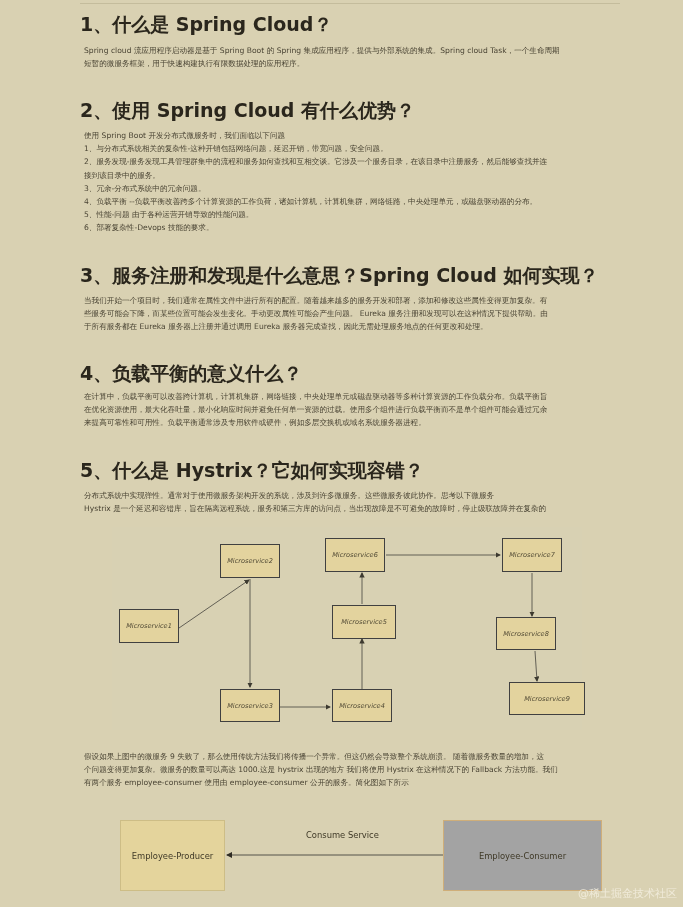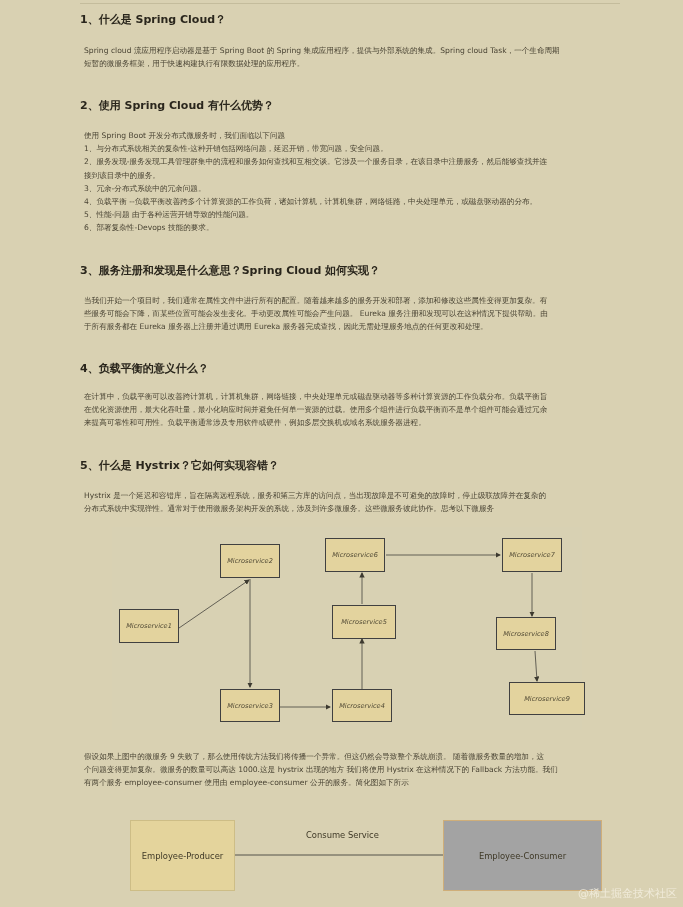--- a/index.html
+++ b/index.html
@@ -3,21 +3,21 @@
 <meta charset="utf-8">
 <style>
   html, body { margin:0; padding:0; }
   body {
     width:683px; height:907px; overflow:hidden; position:relative;
     background:#d9d1b2;
     font-family:"DejaVu Sans", sans-serif;
     color:#3a3528;
   }
   .rule { position:absolute; left:80px; top:3px; width:540px; height:1px; background:#c4bc9c; }
-  .h { position:absolute; left:80px; font-weight:bold; font-size:11px; color:#2a261c; margin:0; white-space:nowrap; }
+  .h { position:absolute; left:80px; font-weight:bold; font-size:19px; color:#2a261c; margin:0; white-space:nowrap; }
   .p { position:absolute; left:80px; width:545px; font-size:7.6px; line-height:13.2px; color:#4a4434; margin:4px; }
   .p div { white-space:nowrap; }
   .diagram { position:absolute; left:112px; top:527px; width:470px; height:203px; background:#d8d1b3; }
   .box {
     position:absolute; background:#e3d39e; border:1px solid #404040;
     font-size:6.6px; color:#4f4833; display:flex; align-items:center; justify-content:center;
     box-sizing:border-box;
     font-style:italic;
   }
   svg.lines { position:absolute; left:0; top:0; }
@@ -56,22 +56,22 @@
 
 <h2 class="h" style="top:361px">4、负载平衡的意义什么？</h2>
 <div class="p" style="top:386px">
   <div>在计算中，负载平衡可以改善跨计算机，计算机集群，网络链接，中央处理单元或磁盘驱动器等多种计算资源的工作负载分布。负载平衡旨</div>
   <div>在优化资源使用，最大化吞吐量，最小化响应时间并避免任何单一资源的过载。使用多个组件进行负载平衡而不是单个组件可能会通过冗余</div>
   <div>来提高可靠性和可用性。负载平衡通常涉及专用软件或硬件，例如多层交换机或域名系统服务器进程。</div>
 </div>
 
 <h2 class="h" style="top:458px">5、什么是 Hystrix？它如何实现容错？</h2>
 <div class="p" style="top:485px">
+  <div>分布式系统中实现弹性。通常对于使用微服务架构开发的系统，涉及到许多微服务。这些微服务彼此协作。思考以下微服务</div>
   <div>Hystrix 是一个延迟和容错库，旨在隔离远程系统，服务和第三方库的访问点，当出现故障是不可避免的故障时，停止级联故障并在复杂的</div>
-  <div>分布式系统中实现弹性。通常对于使用微服务架构开发的系统，涉及到许多微服务。这些微服务彼此协作。思考以下微服务</div>
 </div>
 
 <div class="diagram">
   <svg class="lines" width="470" height="203">
     <defs>
       <marker id="ah" markerWidth="6" markerHeight="6" refX="5" refY="3" orient="auto">
         <path d="M0,0 L6,3 L0,6 Z" fill="#3d3a30"></path>
       </marker>
     </defs>
     <g stroke="#55524a" stroke-width="0.9" fill="none">
@@ -104,18 +104,18 @@
 
 <div style="position:absolute;left:0;top:800px;width:683px;height:107px;">
   <svg class="lines" width="683" height="107">
     <defs>
       <marker id="ah2" markerWidth="6" markerHeight="6" refX="5" refY="3" orient="auto">
         <path d="M0,0 L6,3 L0,6 Z" fill="#2f2c24"></path>
       </marker>
     </defs>
     <line x1="443" y1="55" x2="227" y2="55" stroke="#55524a" stroke-width="1" marker-end="url(#ah2)"></line>
   </svg>
-  <div class="box2" style="left:120px;top:20px;width:105px;height:71px;background:#e4d49c;border:1px solid #cdbd86;margin-left:10px;">Employee-Producer</div>
+  <div class="box2" style="left:120px;top:20px;width:105px;height:71px;background:#e4d49c;border:1px solid #cdbd86;">Employee-Producer</div>
   <div class="box2" style="left:443px;top:20px;width:159px;height:71px;background:#a3a3a3;border:1px solid #cfae79;">Employee-Consumer</div>
   <div style="position:absolute;left:295px;top:30px;font-size:8.4px;color:#3e3826;padding-left:11px;">Consume Service</div>
 </div>
 
 <div class="wm">@稀土掘金技术社区</div>
 
 </body></html>

